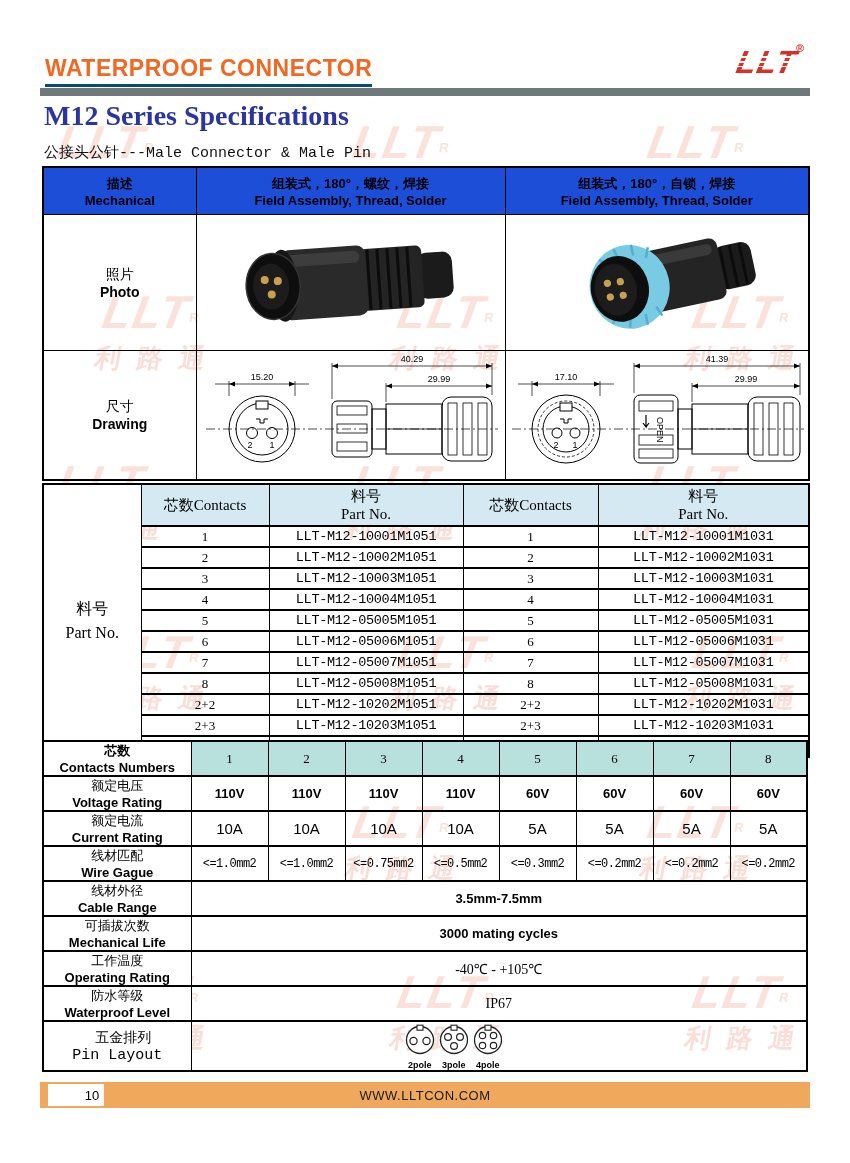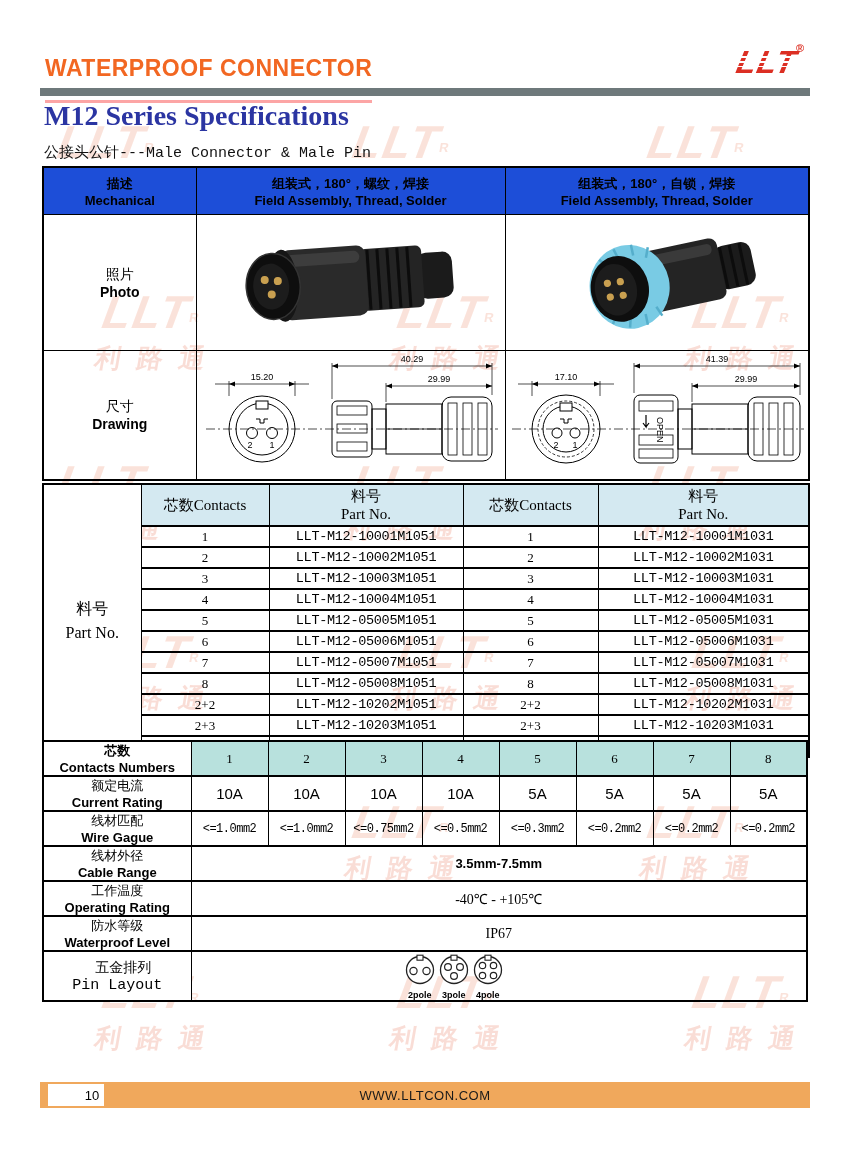--- a/index.html
+++ b/index.html
@@ -11,21 +11,21 @@
   .wm-layer { position:absolute; inset:0; pointer-events:none; z-index:0; }
   .wm { position:absolute; opacity:.5; transform:skewX(-10deg); white-space:nowrap; }
   .wm-llt { font:italic 900 46px "Liberation Sans",sans-serif; color:#f6c7b7; letter-spacing:2px; }
   .wm-r { font:700 13px "Liberation Sans",sans-serif; color:#f6c7b7; vertical-align:super; }
   .wm-name { font:700 26px "Liberation Serif",serif; color:#f5bcae; letter-spacing:16px; margin-top:2px; }
   .content { position:relative; z-index:1; }
   
   .hdr-title {
     position:absolute; left:45px; top:55px;
     font:700 23px "Liberation Sans",sans-serif; color:#f26722;
-    letter-spacing:.5px; border-bottom:3px solid #fca5a5; padding-bottom:18px;
+    letter-spacing:.5px; border-bottom:3px solid #0c4a6e; padding-bottom:2px;
   }
   .logo { position:absolute; right:46px; top:44px; }
   .logo-text {
     display:inline-block; font:italic 900 32px "Liberation Sans",sans-serif;
     color:#dc2f23; transform:skewX(-12deg); letter-spacing:1px; position:relative;
   }
   .logo-stripes {
     position:absolute; left:-4px; right:2px; top:9px; height:14px;
     background:repeating-linear-gradient(180deg, transparent 0 3px, #ffffff 3px 5px);
     pointer-events:none;
@@ -426,20 +426,34 @@
         <td class="num">2</td>
         <td class="num">3</td>
         <td class="num">4</td>
         <td class="num">5</td>
         <td class="num">6</td>
         <td class="num">7</td>
         <td class="num">8</td>
       </tr>
       <tr>
         <td class="lblcell">
+          <span class="lbl-zh">额定电压</span>
+          <span class="lbl-en">Voltage Rating</span>
+        </td>
+        <td class="v-volt">110V</td>
+        <td class="v-volt">110V</td>
+        <td class="v-volt">110V</td>
+        <td class="v-volt">110V</td>
+        <td class="v-volt">60V</td>
+        <td class="v-volt">60V</td>
+        <td class="v-volt">60V</td>
+        <td class="v-volt">60V</td>
+      </tr>
+      <tr>
+        <td class="lblcell">
           <span class="lbl-zh">额定电流</span>
           <span class="lbl-en">Current Rating</span>
         </td>
         <td class="v-cur">10A</td>
         <td class="v-cur">10A</td>
         <td class="v-cur">10A</td>
         <td class="v-cur">10A</td>
         <td class="v-cur">5A</td>
         <td class="v-cur">5A</td>
         <td class="v-cur">5A</td>
@@ -458,20 +472,27 @@
         <td class="v-wire">&lt;=0.2mm2</td>
         <td class="v-wire">&lt;=0.2mm2</td>
         <td class="v-wire">&lt;=0.2mm2</td>
       </tr>
       <tr>
         <td class="lblcell">
           <span class="lbl-zh">线材外径</span>
           <span class="lbl-en">Cable Range</span>
         </td>
         <td class="v-span-b" colspan="8">3.5mm-7.5mm</td>
+      </tr>
+      <tr>
+        <td class="lblcell">
+          <span class="lbl-zh">可插拔次数</span>
+          <span class="lbl-en">Mechanical Life</span>
+        </td>
+        <td class="v-span-b" colspan="8">3000 mating cycles</td>
       </tr>
       <tr>
         <td class="lblcell">
           <span class="lbl-zh">工作温度</span>
           <span class="lbl-en">Operating  Rating</span>
         </td>
         <td class="v-span-s" colspan="8">-40℃ - +105℃</td>
       </tr>
       <tr>
         <td class="lblcell">

